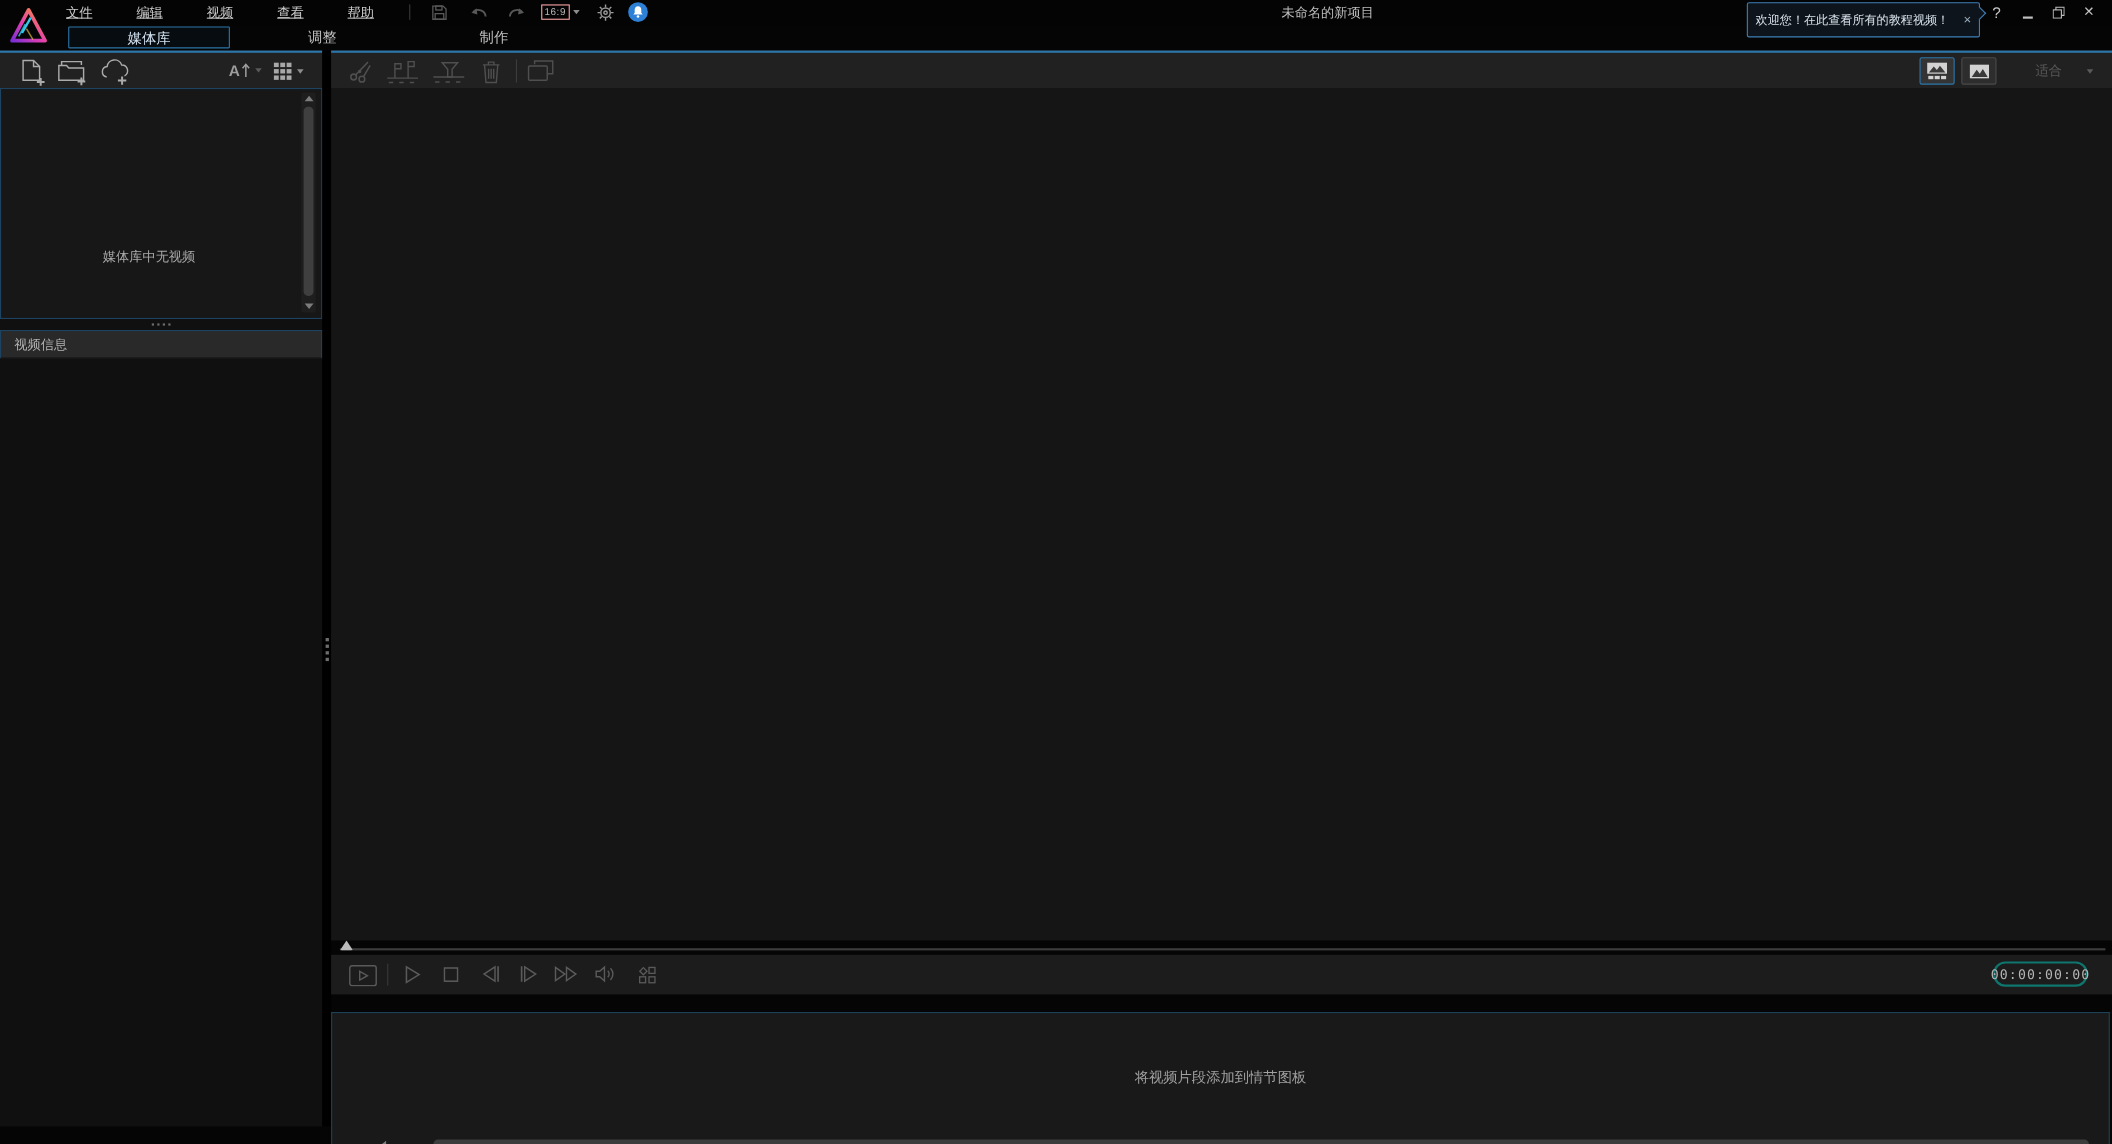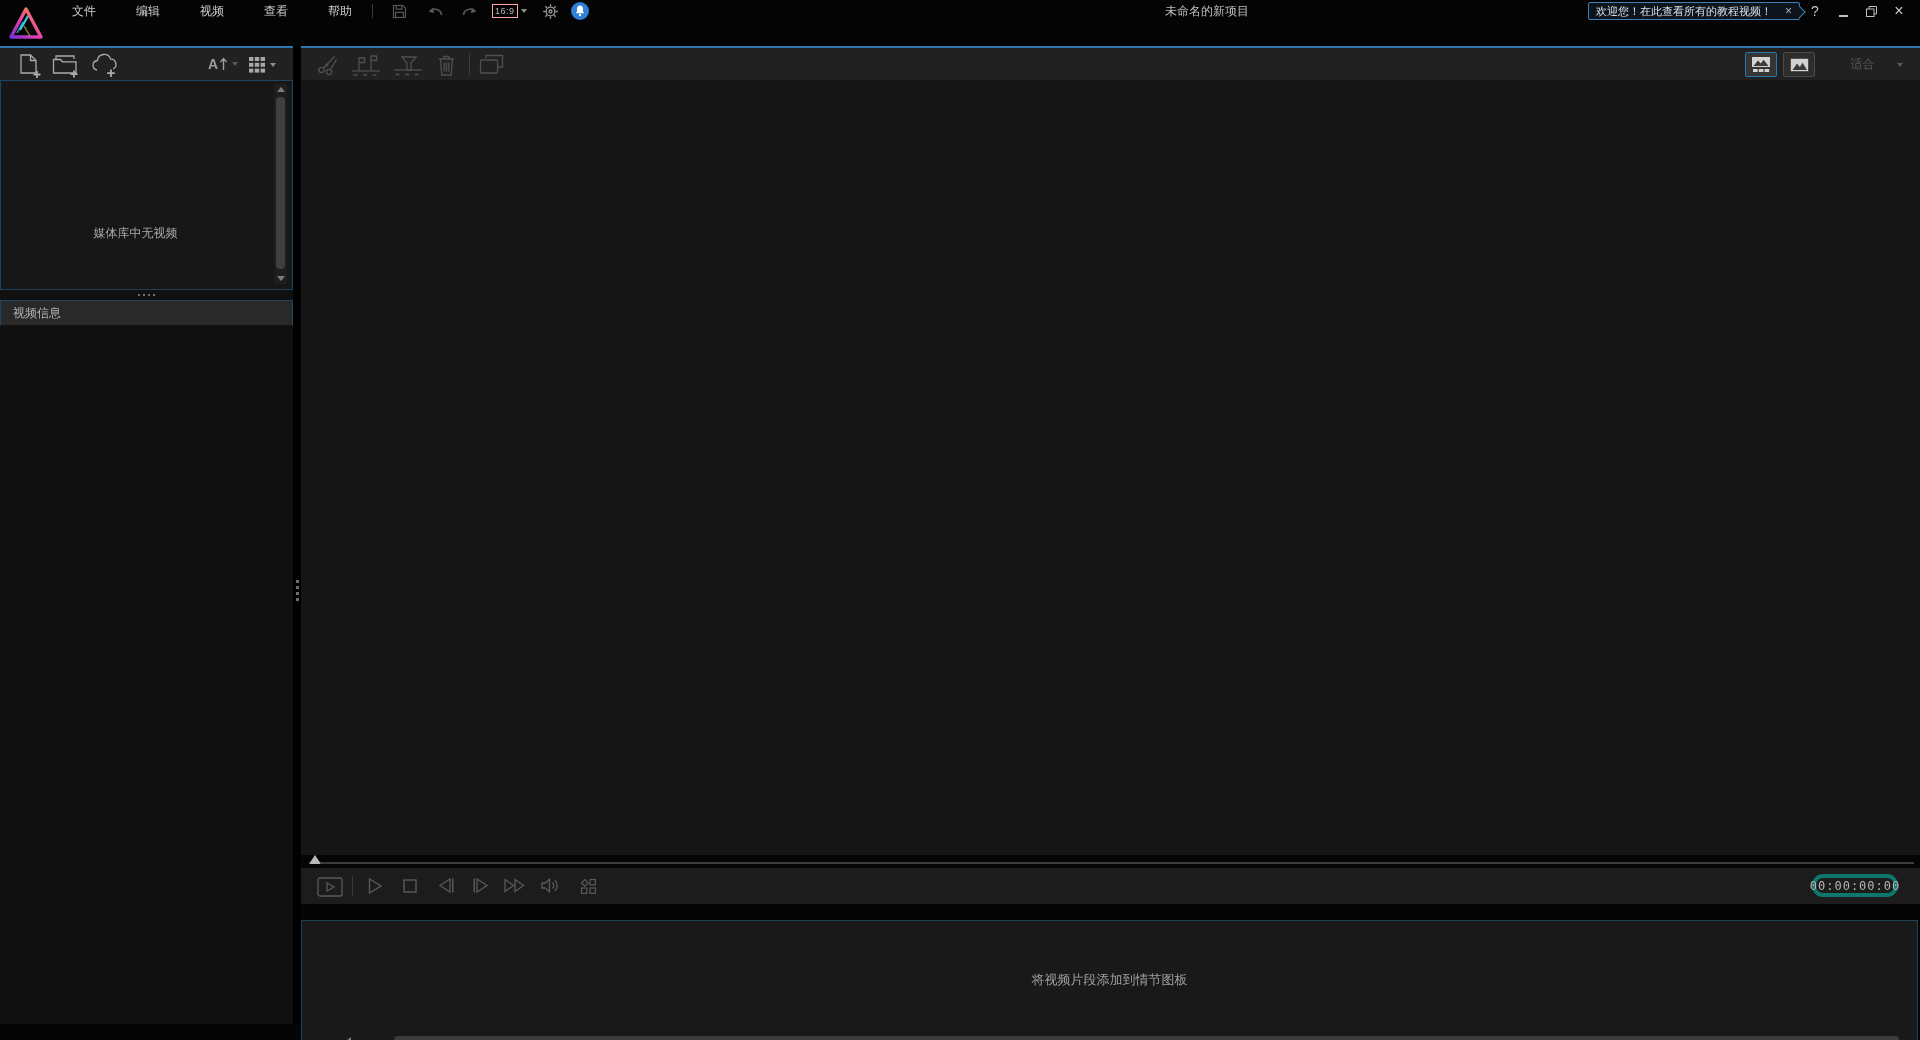--- a/index.html
+++ b/index.html
@@ -3,33 +3,33 @@
 <meta charset="utf-8">
 <style>
   * { margin:0; padding:0; box-sizing:border-box; }
   html,body { width:1920px; height:1040px; background:#000; overflow:hidden;
               font-family:"Liberation Sans","DejaVu Sans",sans-serif; }
   .app { position:relative; width:1920px; height:1040px; background:#050505; color:#c0c0c0; }
 
   
   .titlebar { position:absolute; top:0; left:0; width:1920px; height:22px; background:#040404; }
   .logo { position:absolute; left:8px; top:3px; width:36px; height:40px; z-index:5; }
-  .menubar { position:absolute; left:52px; top:0; height:22px; display:flex; }
+  .menubar { position:absolute; left:40px; top:0; height:22px; display:flex;text-decoration:underline; }
   .menu-item { width:64px; text-align:center; line-height:22px; font-size:12px; color:#cdcdcd; cursor:default; }
   .tb-sep { position:absolute; left:372px; top:4px; width:1px; height:14px; background:#3a3a3a; }
   .qicon { position:absolute; top:3px; width:22px; height:16px; display:flex; align-items:center; justify-content:center; }
   .aspect-badge { position:absolute; left:492px; top:4px; height:14px; display:flex; align-items:center; }
   .aspect-box { border:1px solid #fca5a5; color:#b5b5b5; font-size:9px; line-height:12px; padding:0 2px; letter-spacing:0.5px; }
   .caret-dn { width:0; height:0; border-left:3.5px solid transparent; border-right:3.5px solid transparent; border-top:4.5px solid #8d8d8d; margin-left:3px; }
   .caret-dim { border-top-color:#5a5a5a; }
   .bell-wrap { position:absolute; left:571px; top:2px; width:18px; height:18px; border-radius:50%;
                background:#2e7fd6; display:flex; align-items:center; justify-content:center; }
   .project-title { position:absolute; left:1165px; top:0; line-height:22px; font-size:12px; color:#bdbdbd; }
 
-  .welcome-tip { position:absolute; left:1588px; top:2px; width:212px; height:18px; background:#0e141b;
+  .welcome-tip { position:absolute; left:1588px; top:2px; width:212px; height:32px; background:#0e141b;
                  border:1px solid #3e7fb5; border-radius:2px; display:flex; align-items:center; padding:0 7px; z-index:6; }
   .tip-text { flex:1; font-size:11px; color:#d8e2ec; white-space:nowrap; overflow:hidden; }
   .tip-close { font-size:12px; color:#9fb4c6; margin-left:4px; cursor:default; }
   .tip-arrow { position:absolute; right:-5px; top:4.5px; width:8px; height:8px; background:#0e141b;
                border-top:1px solid #3e7fb5; border-right:1px solid #3e7fb5; transform:rotate(45deg); }
 
   .winbtn { position:absolute; top:0; width:22px; height:22px; display:flex; align-items:center; justify-content:center; color:#c6c6c6; }
   .win-help { left:1804px; font-size:14px; }
   .win-min { left:1832px; }
   .min-bar { width:9px; height:2px; background:#c0c0c0; margin-top:9px; }
@@ -91,21 +91,21 @@
   .preview { position:absolute; left:0; top:34px; width:1619px; height:775px; background:#151515; }
 
   .seek { position:absolute; left:0; top:809px; width:1619px; height:13px; }
   .seek-track { position:absolute; left:8px; right:6px; top:7px; height:2px; background:#3c3c3c; }
   .seek-thumb { position:absolute; left:8px; top:0; width:0; height:0;
                 border-left:6px solid transparent; border-right:6px solid transparent; border-bottom:9px solid #b9b9b9; border-radius:2px; }
 
   .transport { position:absolute; left:0; top:822px; width:1619px; height:36px; background:#1c1c1c; }
   .t-ico { position:absolute; top:9px; }
   .t-sep { position:absolute; left:51px; top:8px; width:1px; height:20px; background:#3a3a3a; }
-  .timecode { position:absolute; left:1511px; top:6px; width:86px; height:23px; border:4px solid #0f766e; border-radius:11px;
+  .timecode { position:absolute; left:1511px; top:6px; width:86px; height:23px; border:2px solid #0f766e; border-radius:11px;
               display:flex; align-items:center; justify-content:center;
               font-family:"DejaVu Sans Mono","Liberation Mono",monospace; font-size:12px; color:#b5b5b5; letter-spacing:1px; }
 
   .storyboard { position:absolute; left:0; top:858px; width:1617px; height:132px; background:#191919; border:1px solid #1d4156;margin-top:16px; }
   .sb-empty { position:absolute; left:0; right:0; top:50px; text-align:center; font-size:13px; color:#a0a0a0; }
   .hscroll { position:absolute; left:6px; right:6px; bottom:5px; height:10px; }
   .hs-left { position:absolute; left:38px; top:1px; width:0; height:0; border-top:4px solid transparent; border-bottom:4px solid transparent; border-right:5px solid #7d7d7d; }
   .hs-thumb { position:absolute; left:86px; right:12px; top:0; height:8px; background:#3c3c3c; border-radius:4px; }
 </style>
 </head>
@@ -194,20 +194,26 @@
       </span>
     <span class="winbtn win-restore">
       <svg width="11" height="11" viewBox="0 0 11 11" fill="none" stroke="#c0c0c0" stroke-width="1">
         <path d="M3 3 V0.5 H10.5 V8 H8"></path>
           <rect x="0.5" y="3" width="7.5" height="7.5"></rect>
       </svg>
     </span>
     <span class="winbtn win-close">×</span>
   </div>
 
+  <div class="tabbar">
+    <span class="tab tab-media active">媒体库</span>
+    <span class="tab tab-adjust">调整</span>
+    <span class="tab tab-produce">制作</span>
+    <span class="brand">ColorDirector</span>
+  </div>
 
   <div class="left-panel">
     <div class="lp-toolbar">
       <span class="lp-ico" style="left:18px">
         <svg width="24" height="26" viewBox="0 0 24 26" fill="none" stroke="#ababab" stroke-width="1.3">
           <path d="M3 2 H12.5 L18 7.5 V20 H3 Z"></path>
             <path d="M12.5 2 V7.5 H18"></path>
           <path d="M19 18 v7 M15.5 21.5 h7" stroke-width="1.8"></path>
         </svg>
       </span>

